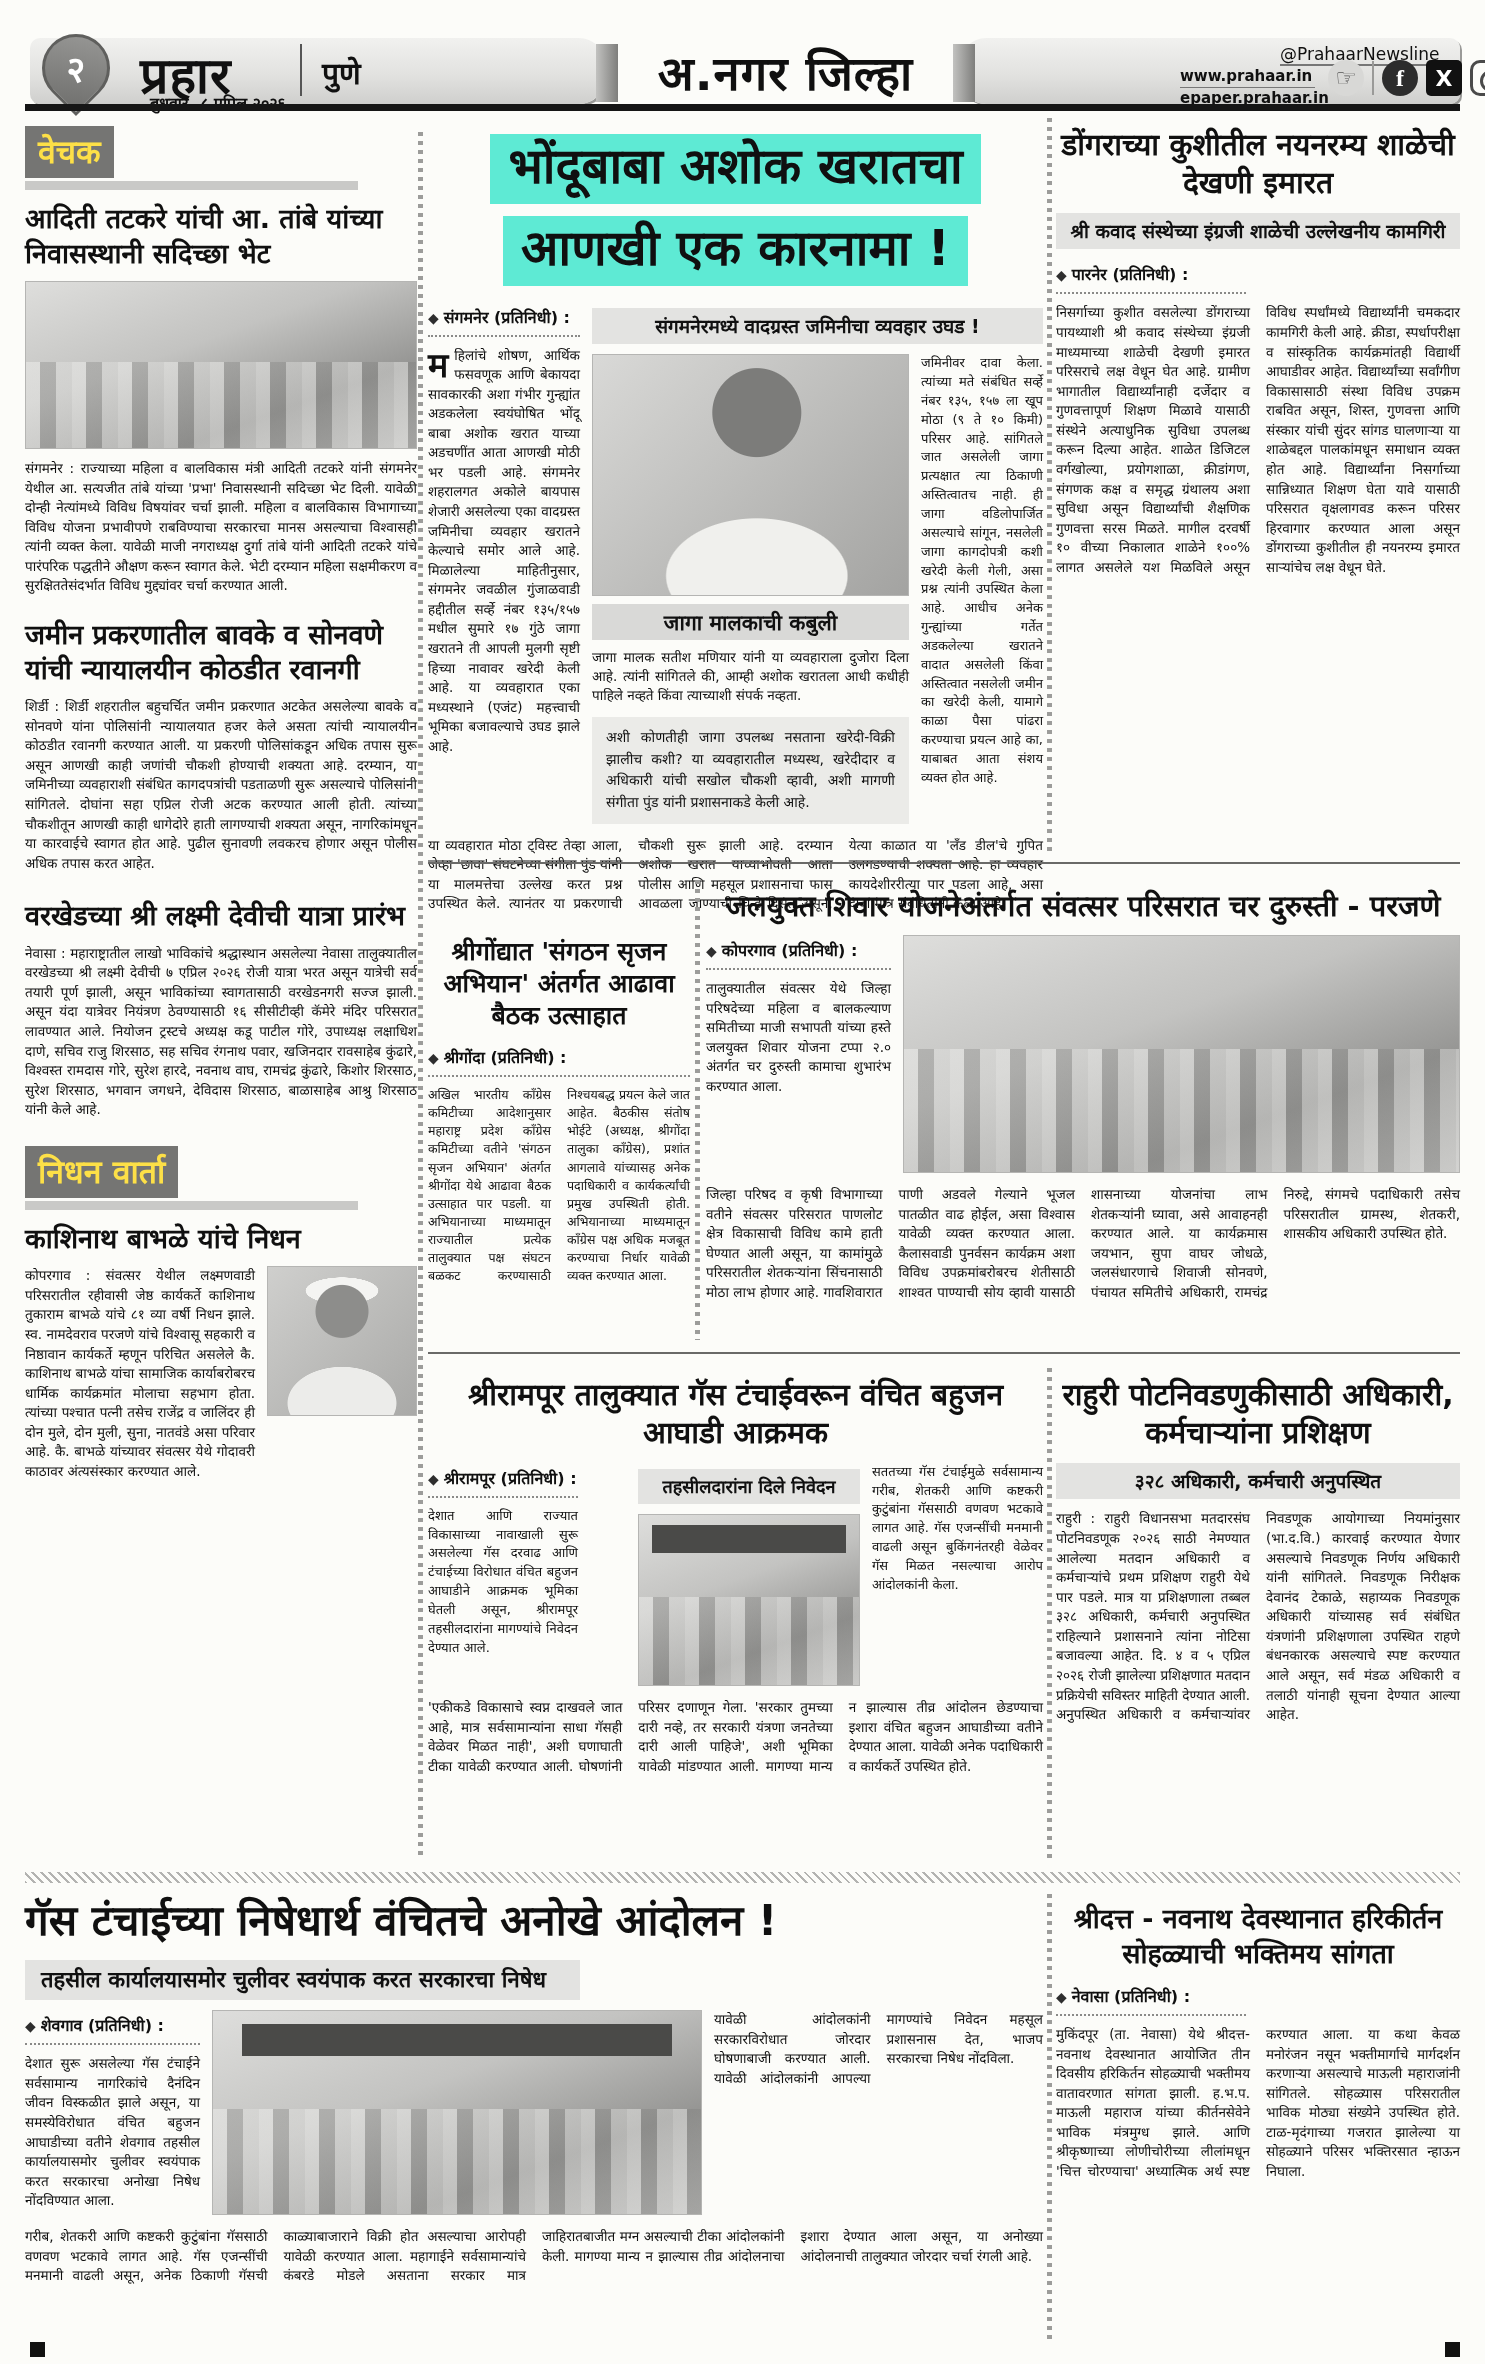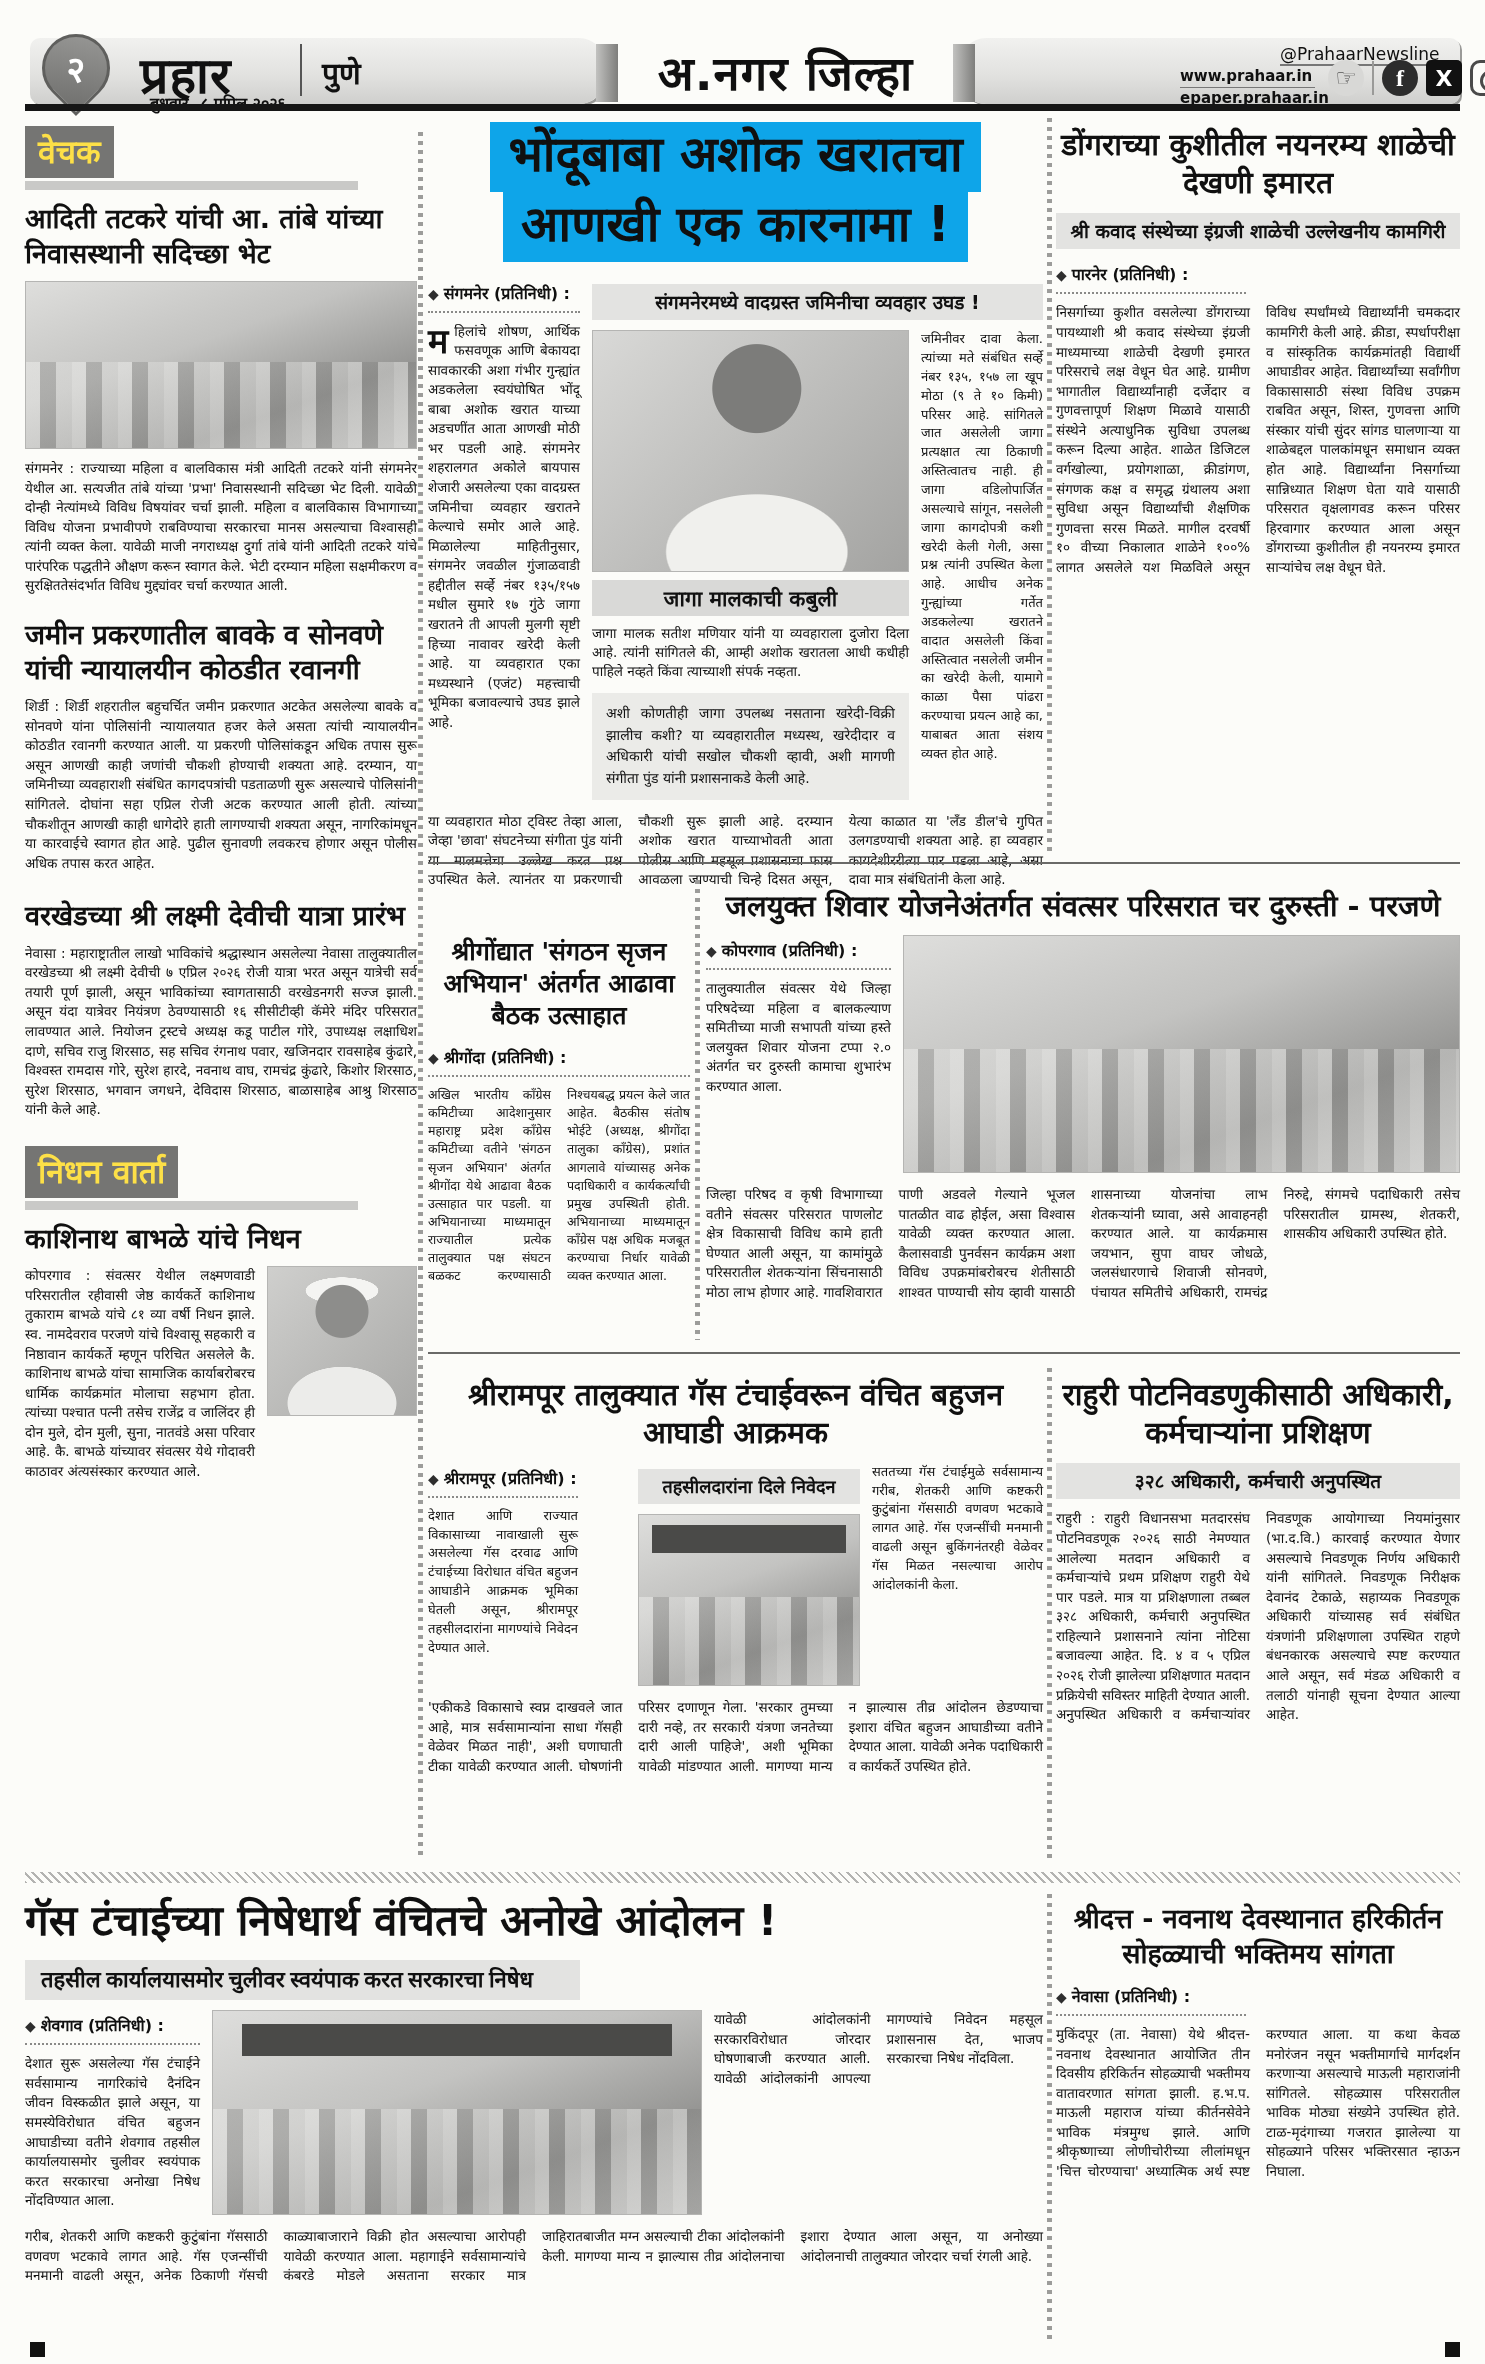--- a/index.html
+++ b/index.html
@@ -67,21 +67,21 @@
   .cap-title { background:#d9d9d7; text-align:center; font-weight:800; font-size:21px; padding:4px; margin-top:8px; }
   .quote { background:#ebebe8; padding:10px 14px; font-size:14px; line-height:1.55; text-align:justify; margin-top:12px; }
   .rule-h { position:absolute; height:2px; background:#6a6a68; }
   .vdash { position:absolute; width:5px; background-image:repeating-linear-gradient(to bottom,#9c9c9a 0 4px, rgba(0,0,0,0) 4px 9px); }
   .hatch { position:absolute; left:25px; width:1435px; height:11px;
            background:repeating-linear-gradient(45deg,#b3b3b1 0 2px, rgba(0,0,0,0) 2px 6px); }
   .corner-sq { position:absolute; width:15px; height:15px; background:#111; }
 
   
   .ms-headline { text-align:center; margin:4px 0 16px; }
-  .ms-headline span { display:inline-block; background:#0ea5e9; padding:3px 18px 7px; font-size:49px; font-weight:800; line-height:1.22; }
+  .ms-headline span { display:inline-block; background:#5eead4; padding:3px 18px 7px; font-size:49px; font-weight:800; line-height:1.22;margin-top:12px; }
   .ms-grid { display:flex; gap:12px; }
   .ms-colA { width:152px; flex:none; }
   .ms-stack { flex:1; min-width:0; }
   .ms-inner { display:flex; gap:12px; }
   .ms-center { flex:1; min-width:0; }
   .ms-colC { width:122px; flex:none; }
   .cap-text { font-size:13.5px; line-height:1.4; text-align:justify; margin-top:8px; }
 
   .hl-center { text-align:center; }
   .row { display:flex; gap:12px; }
@@ -221,21 +221,21 @@
   <div class="region" style="left:1056px; top:1368px; width:404px;">
     <h2 class="hl hl-center" style="font-size:30px;">राहुरी पोटनिवडणुकीसाठी अधिकारी, कर्मचाऱ्यांना प्रशिक्षण</h2>
     <div class="bar">३२८ अधिकारी, कर्मचारी अनुपस्थित</div>
     <p class="body cols2" style="height:330px;">राहुरी : राहुरी विधानसभा मतदारसंघ पोटनिवडणूक २०२६ साठी नेमण्यात आलेल्या मतदान अधिकारी व कर्मचाऱ्यांचे प्रथम प्रशिक्षण राहुरी येथे पार पडले. मात्र या प्रशिक्षणाला तब्बल ३२८ अधिकारी, कर्मचारी अनुपस्थित राहिल्याने प्रशासनाने त्यांना नोटिसा बजावल्या आहेत. दि. ४ व ५ एप्रिल २०२६ रोजी झालेल्या प्रशिक्षणात मतदान प्रक्रियेची सविस्तर माहिती देण्यात आली. अनुपस्थित अधिकारी व कर्मचाऱ्यांवर निवडणूक आयोगाच्या नियमांनुसार (भा.द.वि.) कारवाई करण्यात येणार असल्याचे निवडणूक निर्णय अधिकारी यांनी सांगितले. निवडणूक निरीक्षक देवानंद टेकाळे, सहाय्यक निवडणूक अधिकारी यांच्यासह सर्व संबंधित यंत्रणांनी प्रशिक्षणाला उपस्थित राहणे बंधनकारक असल्याचे स्पष्ट करण्यात आले असून, सर्व मंडळ अधिकारी व तलाठी यांनाही सूचना देण्यात आल्या आहेत.</p>
   </div>
 
   <div class="hatch" style="top:1872px;"></div>
 
   <div class="region" style="left:25px; top:1894px; width:1018px;">
     <h2 class="hl" style="font-size:42px; margin:0 0 12px;">गॅस टंचाईच्या निषेधार्थ वंचितचे अनोखे आंदोलन !</h2>
-    <div class="bar" style="width:555px; text-align:left; padding-left:16px; font-size:22px;font-family:Liberation Serif, serif;">तहसील कार्यालयासमोर चुलीवर स्वयंपाक करत सरकारचा निषेध</div>
+    <div class="bar" style="width:555px; text-align:left; padding-left:16px; font-size:22px;">तहसील कार्यालयासमोर चुलीवर स्वयंपाक करत सरकारचा निषेध</div>
     <div class="row">
       <div style="width:175px; flex:none;">
         <div class="byline">शेवगाव (प्रतिनिधी) :</div>
         <p class="body">देशात सुरू असलेल्या गॅस टंचाईने सर्वसामान्य नागरिकांचे दैनंदिन जीवन विस्कळीत झाले असून, या समस्येविरोधात वंचित बहुजन आघाडीच्या वतीने शेवगाव तहसील कार्यालयासमोर चुलीवर स्वयंपाक करत सरकारचा अनोखा निषेध नोंदविण्यात आला.</p>
       </div>
       <div class="ph ph-crowd ph-banner" style="width:490px; height:205px; flex:none;"></div>
       <div style="flex:1;">
         <p class="body cols2">यावेळी आंदोलकांनी सरकारविरोधात जोरदार घोषणाबाजी करण्यात आली. यावेळी आंदोलकांनी आपल्या मागण्यांचे निवेदन महसूल प्रशासनास देत, भाजप सरकारचा निषेध नोंदविला.</p>
       </div>
     </div>

